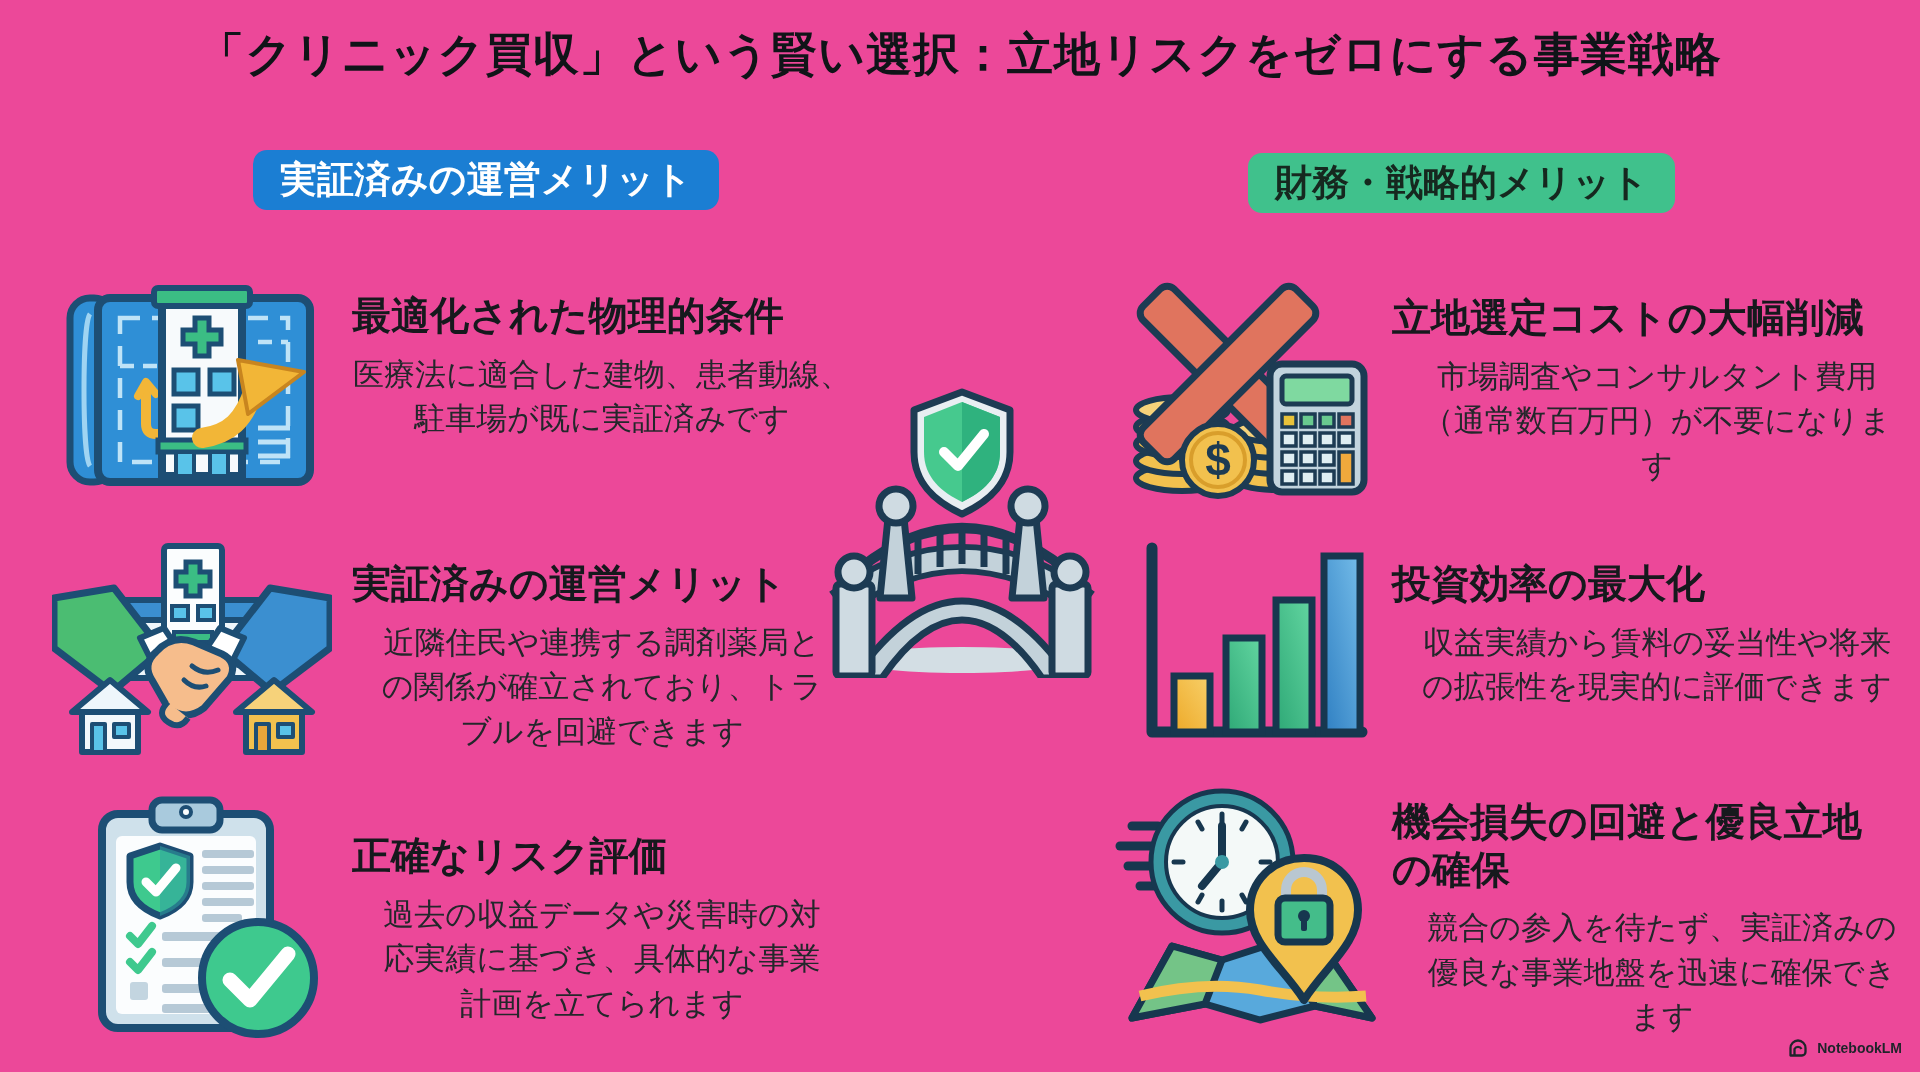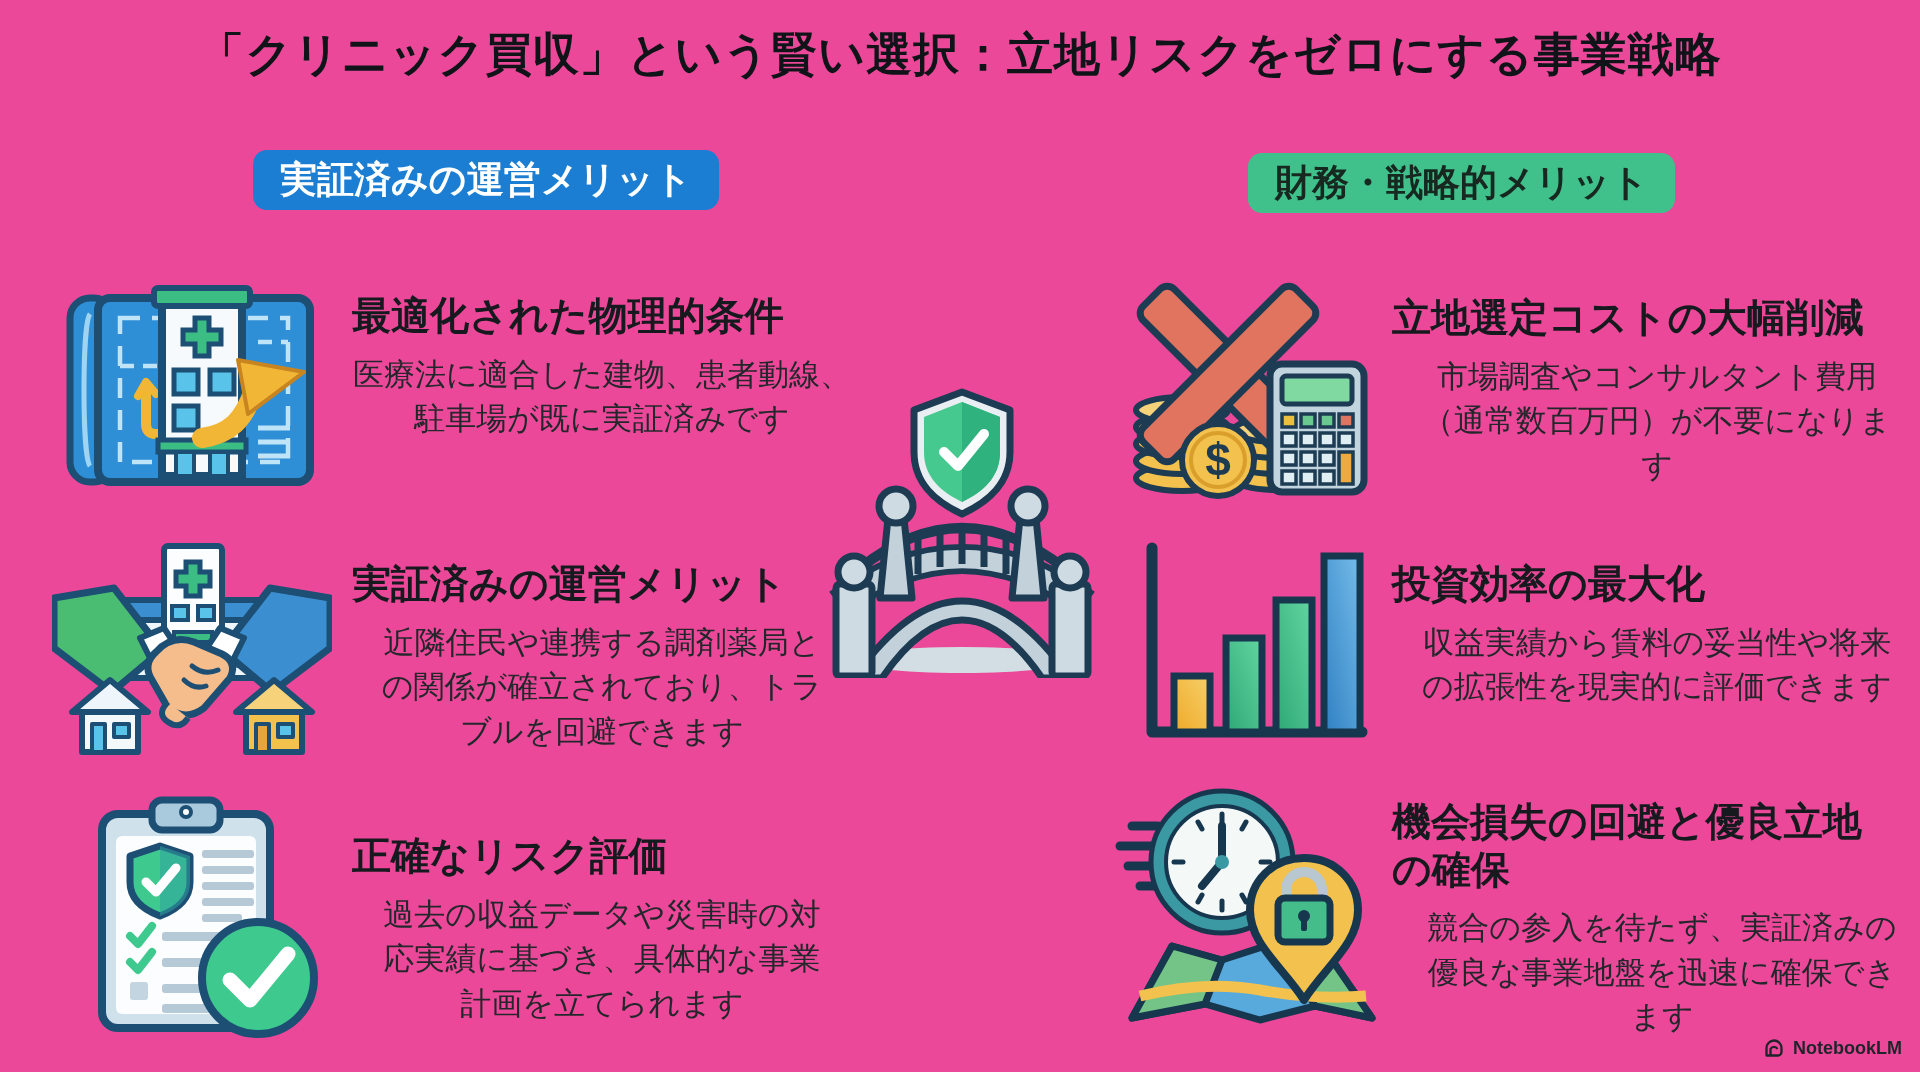--- a/index.html
+++ b/index.html
@@ -11,21 +11,21 @@
          border-radius:14px;line-height:1.2;white-space:nowrap;}
   .badge-left{left:253px;top:150px;background:#1b7ed3;color:#ffffff;}
   .badge-right{left:1248px;top:153px;background:#40c18c;color:#16281f;}
   .icon-box{position:absolute;}
   .icon-box svg{width:100%;height:100%;display:block;}
   .text-block{position:absolute;}
   .heading{font-size:39px;font-weight:800;color:#16191d;line-height:1.22;
            margin:4px 0 13px 0;white-space:pre-line;}
   .body{font-size:31px;font-weight:500;color:#23272b;line-height:1.44;white-space:pre-line;text-align:center;}
   .footer{position:absolute;right:18px;bottom:12px;display:flex;align-items:center;
-          gap:7px;font-size:18px;font-weight:700;color:#1e242a;}
+          gap:7px;font-size:14px;font-weight:700;color:#1e242a;}
   .footer svg{width:24px;height:24px;display:block;}
 </style>
 </head>
 <body>
 
 <div class="canvas">
 
   <h1 class="title">「クリニック買収」という賢い選択：立地リスクをゼロにする事業戦略</h1>
 
   <div class="badge badge-left">実証済みの運営メリット</div>

